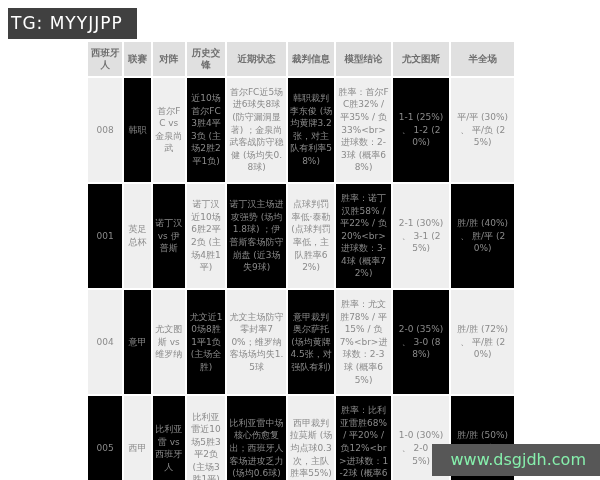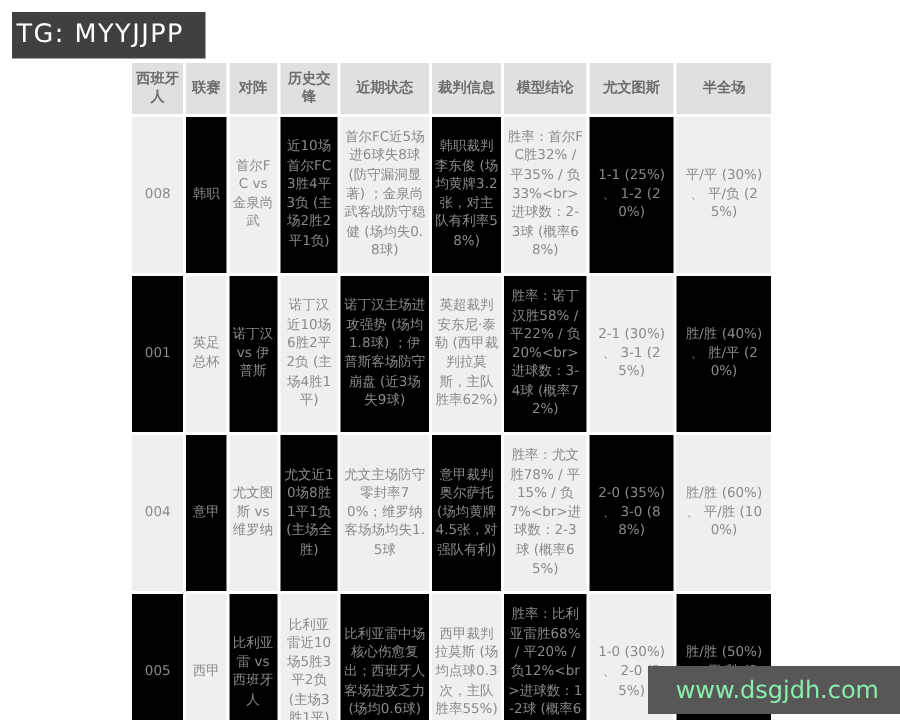--- a/index.html
+++ b/index.html
@@ -84,35 +84,35 @@
           <td class="tint">胜率：首尔FC胜32% / 平35% / 负33%&lt;br&gt;进球数：2-3球 (概率68%)</td>
           <td>1-1 (25%) 、 1-2 (20%)</td>
           <td class="tint">平/平 (30%) 、 平/负 (25%)</td>
         </tr>
         <tr>
           <td>001</td>
           <td class="tint">英足总杯</td>
           <td>诺丁汉 vs 伊普斯</td>
           <td class="tint">诺丁汉近10场6胜2平2负 (主场4胜1平)</td>
           <td>诺丁汉主场进攻强势 (场均1.8球) ；伊普斯客场防守崩盘 (近3场失9球)</td>
-          <td class="tint">英超裁判安东尼·泰勒 (西甲裁判拉莫斯，主队胜率62%)</td>
+          <td class="tint">点球判罚率低·泰勒 (点球判罚率低，主队胜率62%)</td>
           <td>胜率：诺丁汉胜58% / 平22% / 负20%&lt;br&gt;进球数：3-4球 (概率72%)</td>
           <td class="tint">2-1 (30%) 、 3-1 (25%)</td>
           <td>胜/胜 (40%) 、 胜/平 (20%)</td>
         </tr>
         <tr>
           <td class="tint">004</td>
           <td>意甲</td>
           <td class="tint">尤文图斯 vs 维罗纳</td>
           <td>尤文近10场8胜1平1负 (主场全胜)</td>
           <td class="tint">尤文主场防守零封率70%；维罗纳客场场均失1.5球</td>
           <td>意甲裁判奥尔萨托 (场均黄牌4.5张，对强队有利)</td>
           <td class="tint">胜率：尤文胜78% / 平15% / 负7%&lt;br&gt;进球数：2-3球 (概率65%)</td>
           <td>2-0 (35%) 、 3-0 (88%)</td>
-          <td class="tint">胜/胜 (60%) 、 平/胜 (100%)</td>
+          <td class="tint">胜/胜 (72%) 、 平/胜 (20%)</td>
         </tr>
         <tr>
           <td>005</td>
           <td class="tint">西甲</td>
           <td>比利亚雷 vs 西班牙人</td>
           <td class="tint">比利亚雷近10场5胜3平2负 (主场3胜1平)</td>
           <td>比利亚雷中场核心伤愈复出；西班牙人客场进攻乏力 (场均0.6球)</td>
           <td class="tint">西甲裁判拉莫斯 (场均点球0.3次，主队胜率55%)</td>
           <td>胜率：比利亚雷胜68% / 平20% / 负12%&lt;br&gt;进球数：1-2球 (概率60%)</td>
           <td class="tint">1-0 (30%) 、 2-0 (25%)</td>

